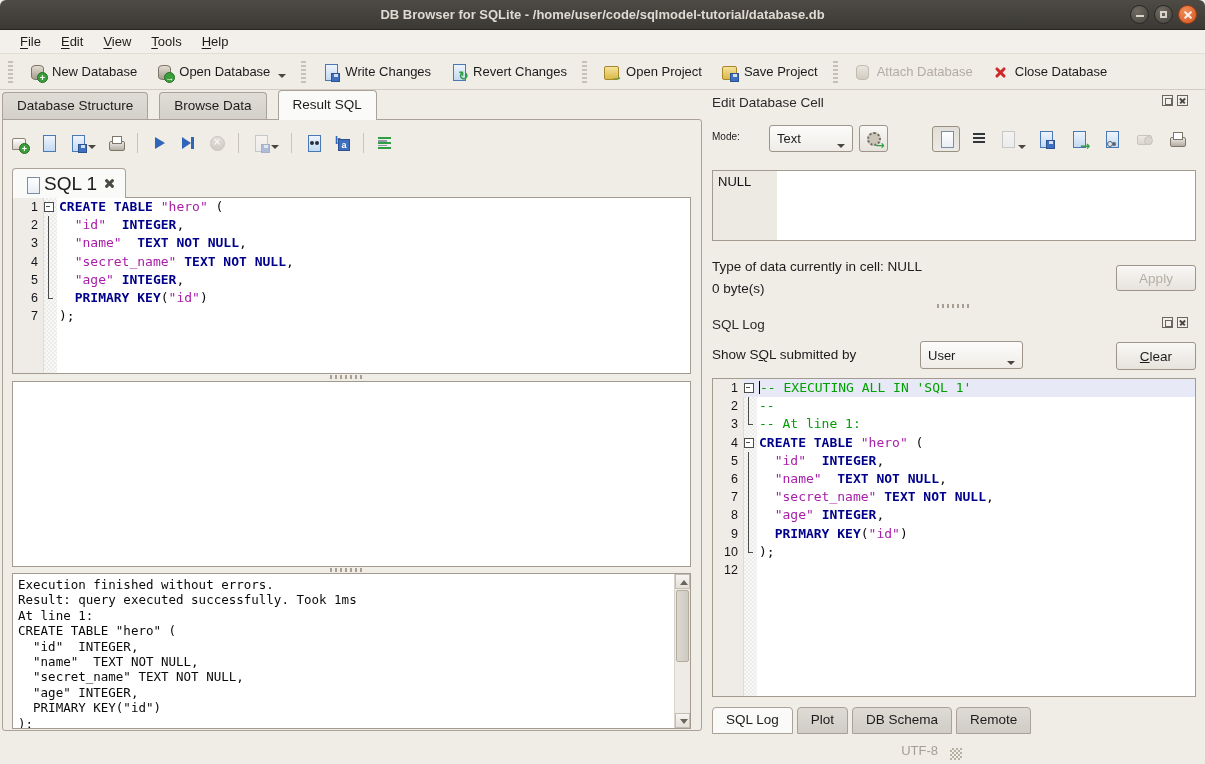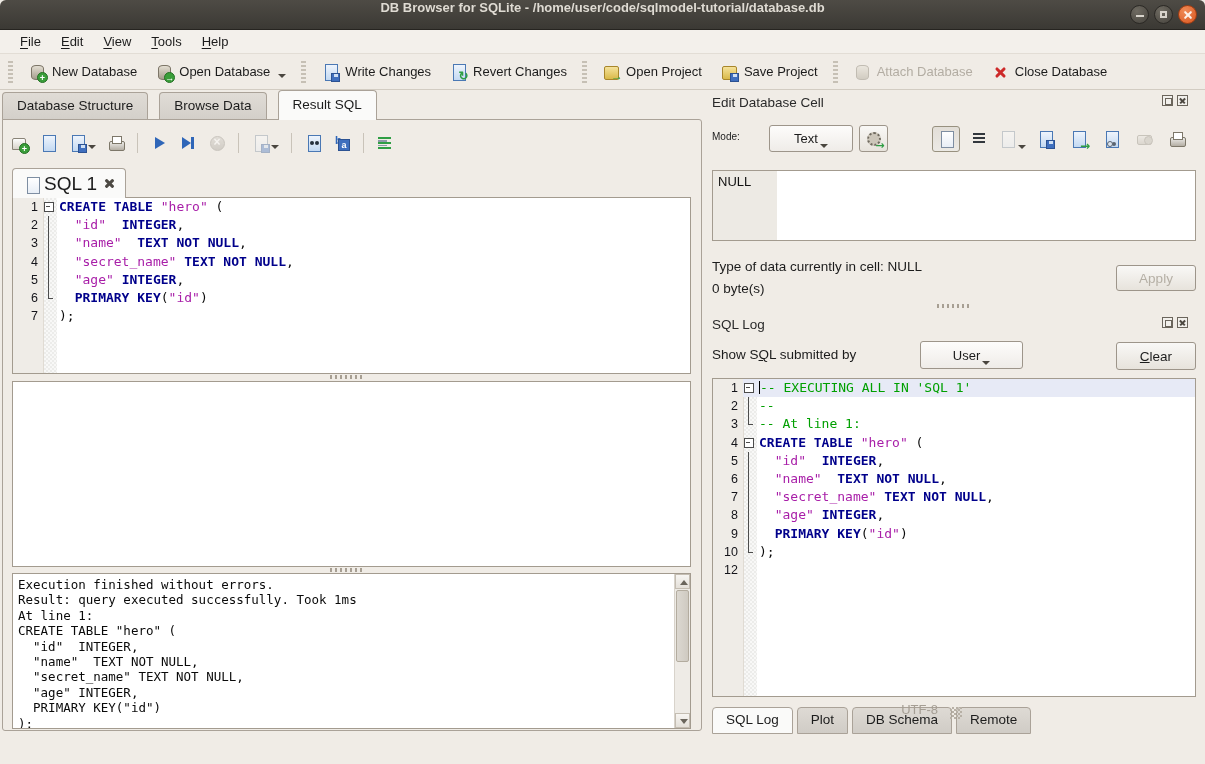--- a/index.html
+++ b/index.html
@@ -3,21 +3,21 @@
 <meta charset="utf-8">
 <style>
   * { margin:0; padding:0; box-sizing:border-box; }
   html,body { width:1205px; height:764px; }
   body { font-family:"Liberation Sans", sans-serif; background:#f0ece6; color:#1c1c1c; overflow:hidden; position:relative; }
   .abs { position:absolute; }
 
   
   #titlebar { left:0; top:0; width:1205px; height:30px;
     background:linear-gradient(#4e4b45,#3b3934); border-bottom:1px solid #262420;
-    display:flex; justify-content:center; border-radius:6px 6px 0 0; }
+    display:flex; align-items:center; justify-content:center; border-radius:6px 6px 0 0; }
   #titlebar .title { color:#dfdbd3; font-weight:bold; font-size:13px; }
   #wincontrols { position:absolute; right:8px; top:5px; display:flex; gap:5px; }
   .wc { width:19px; height:19px; border-radius:50%; position:relative;
     background:radial-gradient(circle at 35% 30%, #6f6b62, #45423c); border:1px solid #2b2925; }
   .wc.close { background:radial-gradient(circle at 35% 30%, #f08b57, #d8561f); border-color:#a33d12; }
   .wc .g-min { position:absolute; left:5px; top:9px; width:8px; height:2px; background:#d8d4cc; }
   .wc .g-max { position:absolute; left:5px; top:5px; width:7px; height:7px; border:2px solid #d8d4cc; }
   .wc .g-x1,.wc .g-x2 { position:absolute; left:4px; top:8px; width:10px; height:2px; background:#fdf0e8; border-radius:1px; }
   .wc .g-x1 { transform:rotate(45deg);} .wc .g-x2 { transform:rotate(-45deg);}
 
@@ -166,38 +166,38 @@
 
   
   .dockhead { font-size:13.5px; color:#2a2a2a; display:flex; align-items:center; }
   .dockicons { position:absolute; right:8px; display:flex; gap:4px; }
   .mini { width:11px; height:11px; border:1px solid #6b655c; background:#f2f0ec; position:relative; }
   .mini.float::before { content:""; position:absolute; left:2px; top:2px; width:5px; height:5px; border:1px solid #6b655c; }
   .mini.close::before,.mini.close::after { content:""; position:absolute; left:1px; top:4px; width:7px; height:1.5px; background:#4d4840; }
   .mini.close::before { transform:rotate(45deg);} .mini.close::after { transform:rotate(-45deg);}
 
   .select { border:1px solid #9d958a; border-radius:3px; background:linear-gradient(#fdfcfb,#efece8);
-    display:flex; align-items:center; justify-content:center; padding:0 7px; font-size:13px; }
+    display:flex; align-items:center; justify-content:space-between; padding:0 7px; font-size:13px; }
   .btn { border:1px solid #9d958a; border-radius:3px; background:linear-gradient(#f9f8f6,#e7e3dc);
     font-size:13.5px; display:flex; align-items:center; justify-content:center; }
   .btn.disabled { color:#b5afa5; }
   .iconbtn { width:28px; height:26px; display:flex; align-items:center; justify-content:center; }
   .iconbtn.pressed { border:1px solid #98917f; background:linear-gradient(#e2ded7,#eceae5); border-radius:3px; }
 
   #cellbox { left:712px; top:170px; width:484px; height:71px; background:#fff; border:1px solid #a39b8f; }
   #cellbox .strip { position:absolute; left:0; top:0; bottom:0; width:64px; background:#edeae4; }
   #cellbox .val { position:absolute; left:5px; top:3px; font:13px "Liberation Sans",sans-serif; color:#111; }
 
   #logframe { left:712px; top:378px; width:484px; height:319px; }
 
   .btab { height:27px; padding:4px 13px 0; font-size:13.5px; background:linear-gradient(#dedad4,#d0ccc6);
     border:1px solid #aaa298; border-radius:4px 4px 0 0; }
   .btab.active { background:#fafaf9; }
 
-  #statusbar { left:0; top:694px; width:966px; height:29px; }
+  #statusbar { left:0; top:735px; width:966px; height:29px; }
   #encoding { position:absolute; right:28px; top:8px; color:#a59e94; font-size:13px; }
   .grip { position:absolute; right:4px; bottom:4px; width:12px; height:12px;
     background:conic-gradient(#b7b0a5 25%,transparent 0 50%,#b7b0a5 0 75%,transparent 0); background-size:4px 4px; }
   u { text-decoration:underline; }
 </style>
 </head>
 <body>
 
 <div class="abs" id="titlebar">
   <span class="title">DB Browser for SQLite - /home/user/code/sqlmodel-tutorial/database.db</span>

